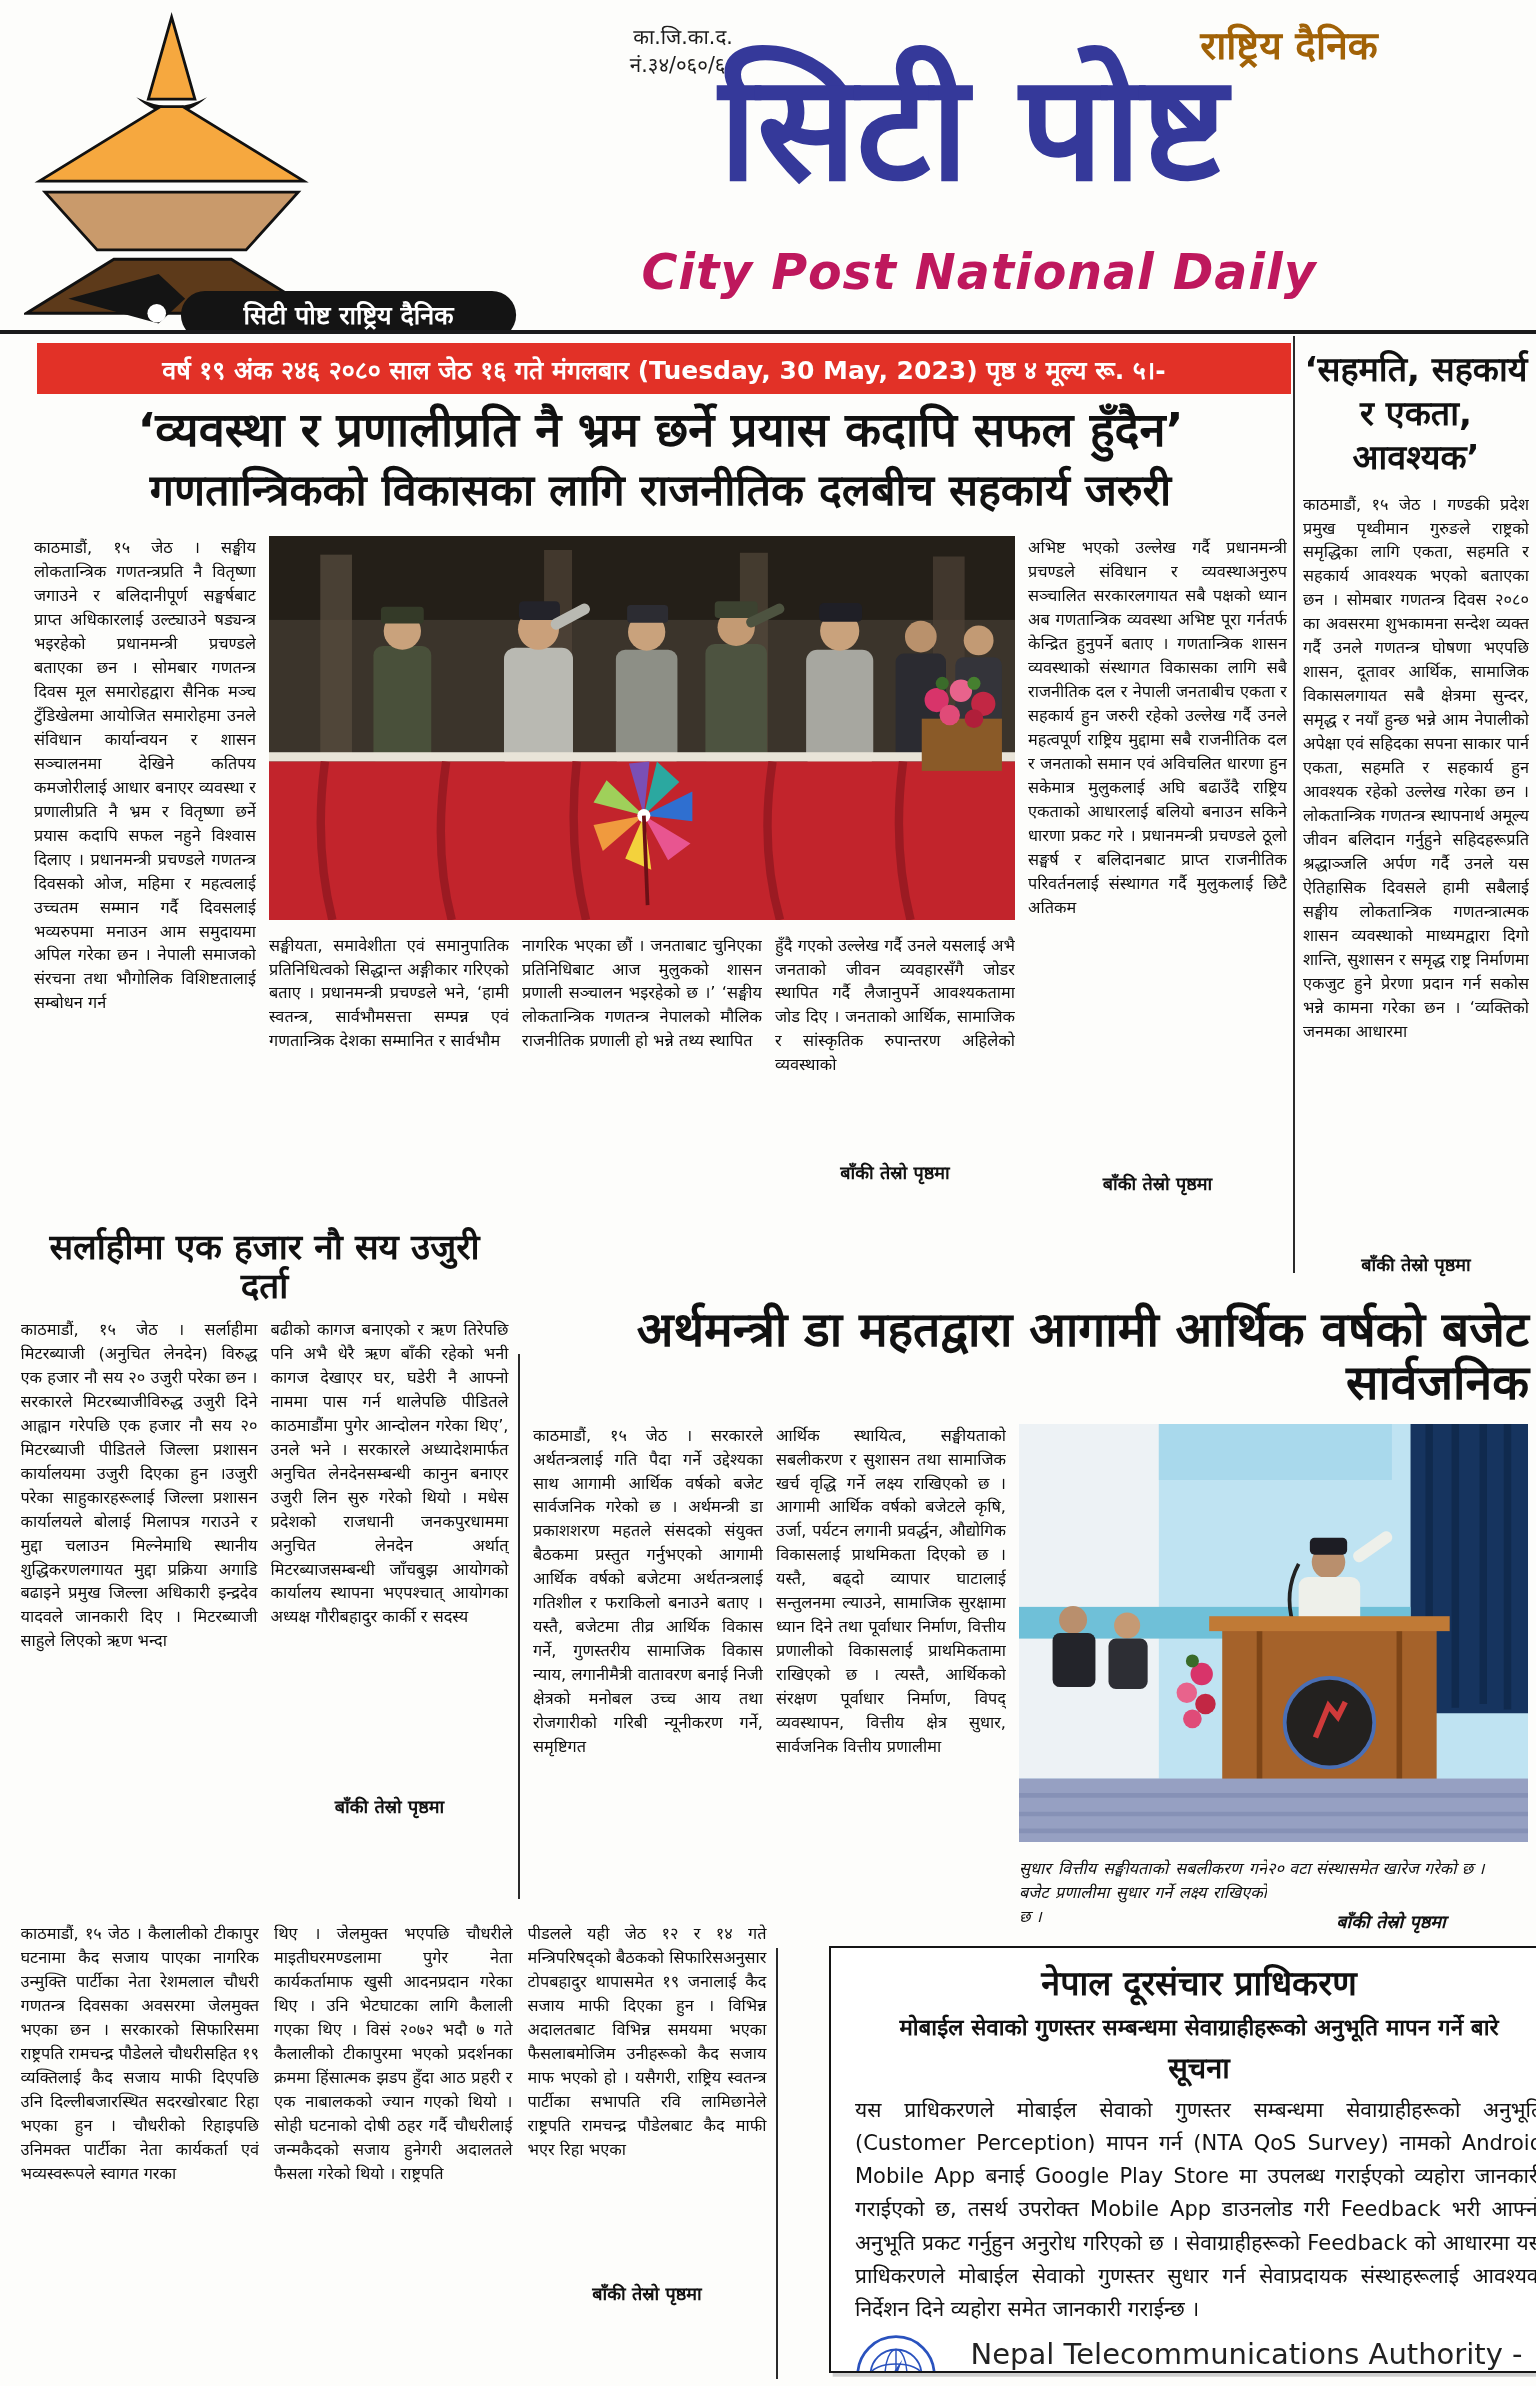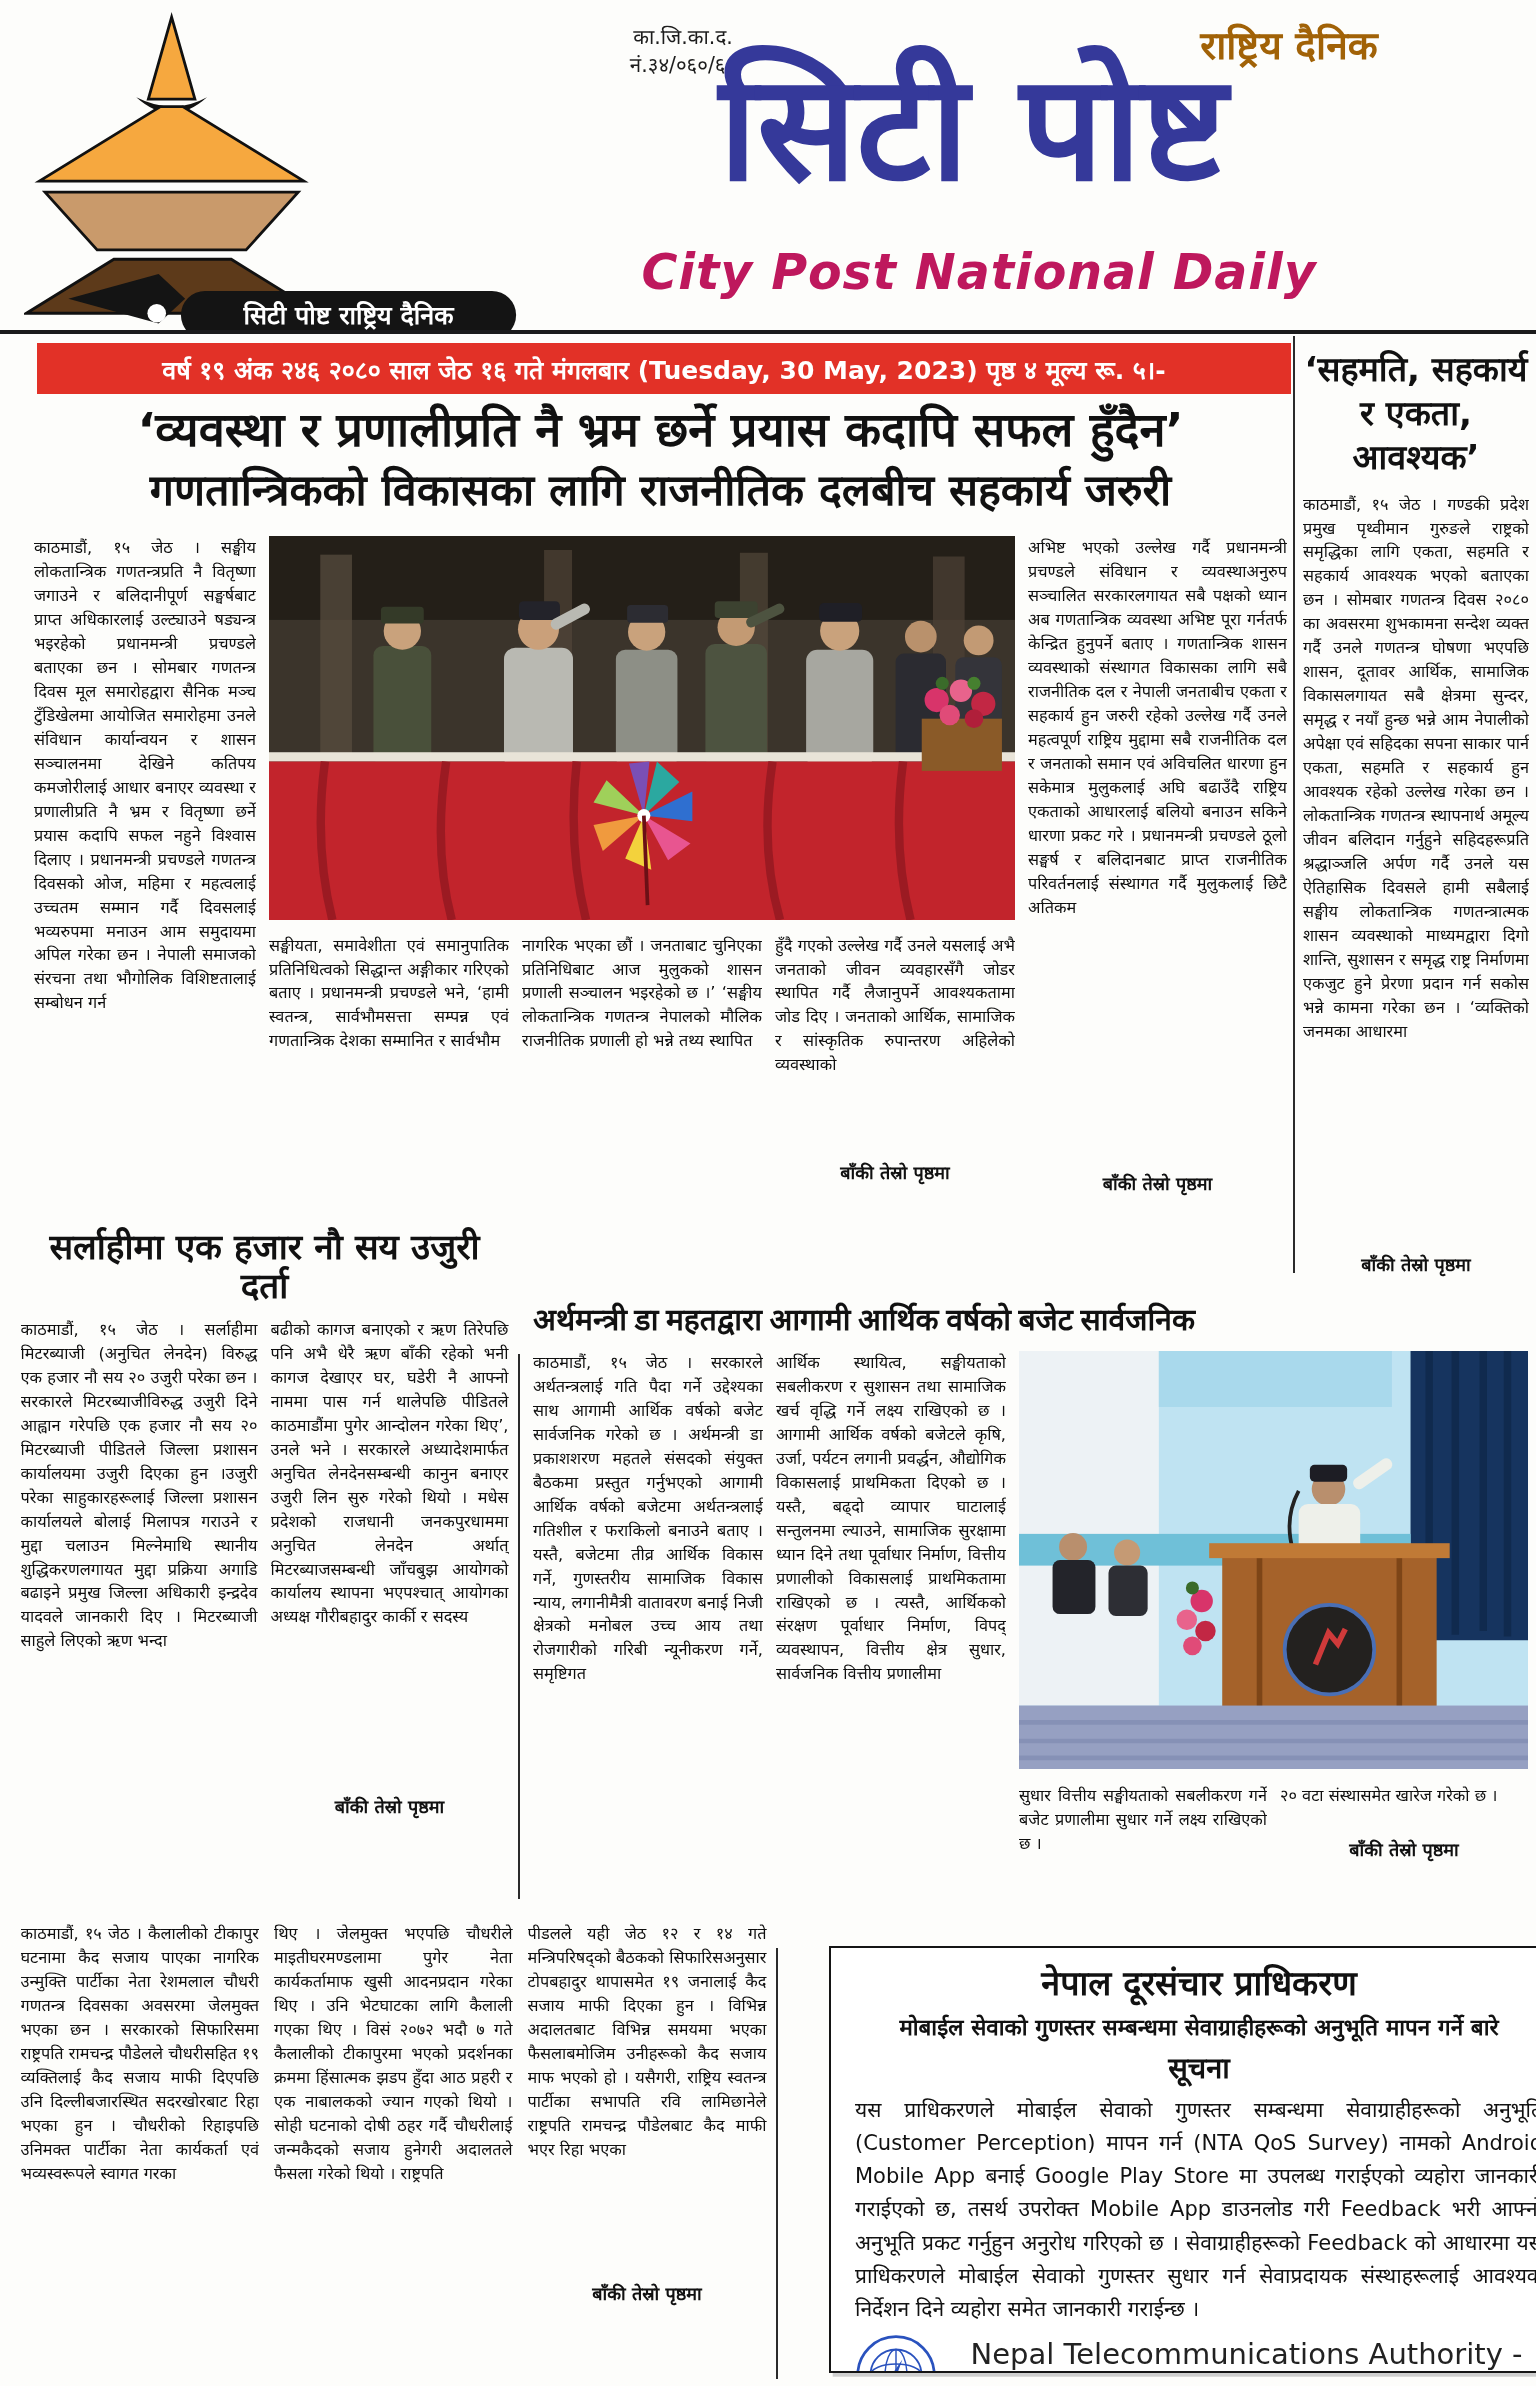--- a/index.html
+++ b/index.html
@@ -45,26 +45,26 @@
   .lead-mid-cols .col { width:240px; height:270px; }
   .lead-c5 { width:259px; height:677px; }
 
   
   .sarlahi { position:absolute; left:20.5px; top:1228px; width:488px; }
   .sarlahi h3 { font-size:35px; font-weight:bold; text-align:center; line-height:1.1; }
   .sarlahi-cols { display:flex; gap:13px; margin-top:13px; }
   .sarlahi-cols .col { width:238px; height:517px; }
 
   .budget { position:absolute; left:533px; top:1303px; width:996px; }
-  .budget h3 { font-size:30px; font-weight:bold; text-align:left; line-height:1.1;font-family:Liberation Serif, serif; }
+  .budget h3 { font-size:48px; font-weight:bold; text-align:right; line-height:1.1; }
   .budget-body { display:flex; gap:13px; margin-top:15px; }
   .budget-body .col { width:230px; height:536px; }
   .budget-right { width:509px; }
   .photo2 { width:509px; height:418px; background:#cde; }
-  .caption-row { display:flex; gap:13px; margin-top:11.2px; }
+  .caption-row { display:flex; margin-top:11.2px;font-style:italic; }
   .caption-row .col { width:248px; height:76px; }
 
   
   .amnesty { position:absolute; left:20.5px; top:1907px; width:746px; }
   .amnesty h3 { font-size:39px; font-weight:bold; text-align:center; line-height:1.1; }
   .amnesty-cols { display:flex; gap:15px; margin-top:15px; }
   .amnesty-cols .col { width:239px; height:392px; }
 
   .nta-box { position:absolute; left:789px; top:1946px; width:740px; height:427px; border:2.8px solid #151515; background:#fff; padding:11.2px 24px 9.3px 24px; overflow:hidden; box-shadow:3.7px 3.7px 0 #cfcfcf;margin-left:40px; }
   .nta-box .t1 { font-size:34px; font-weight:bold; text-align:center; }

